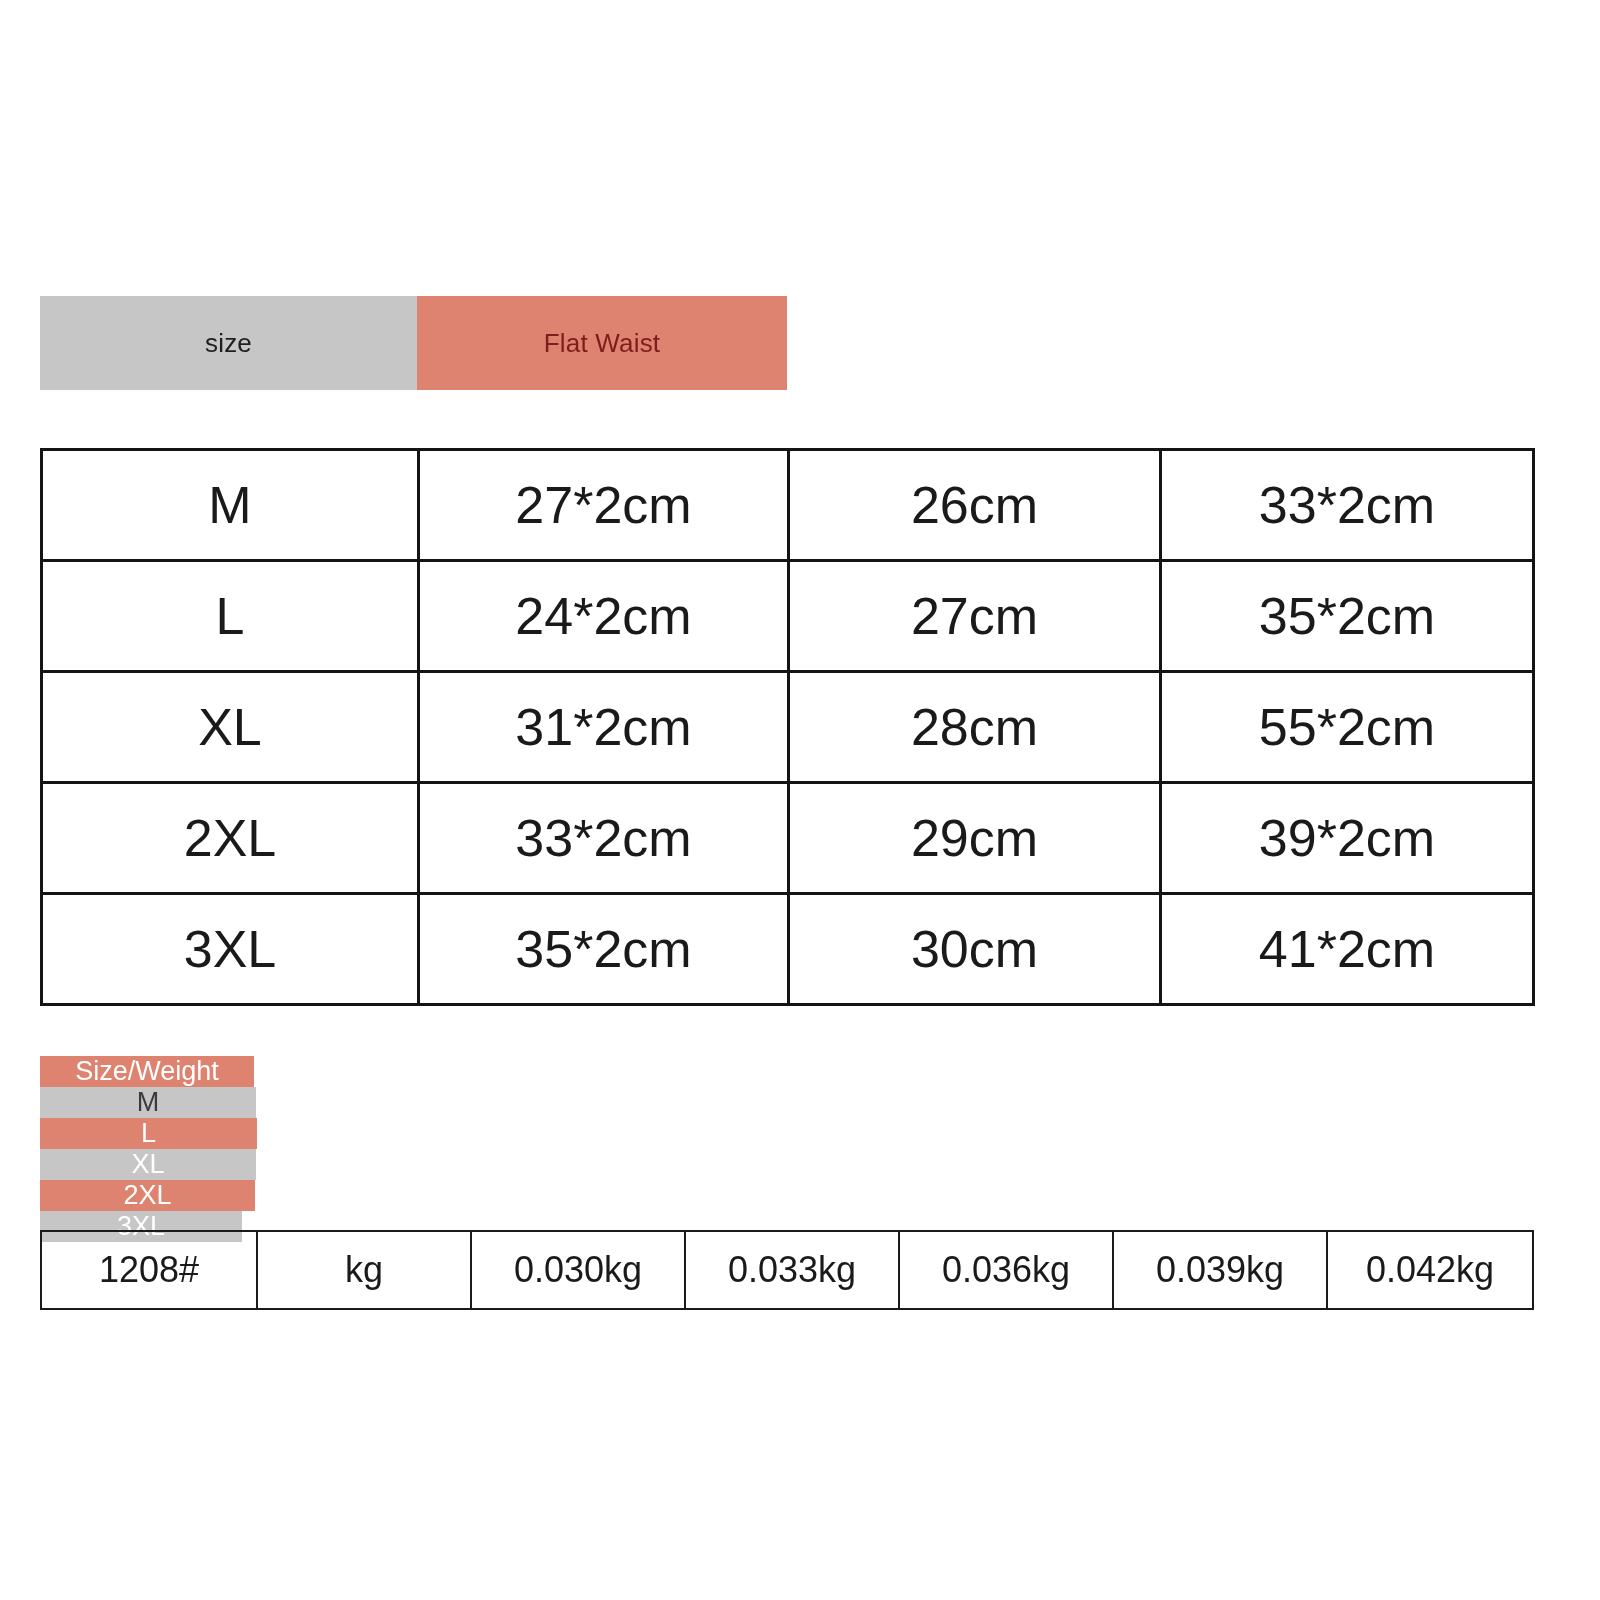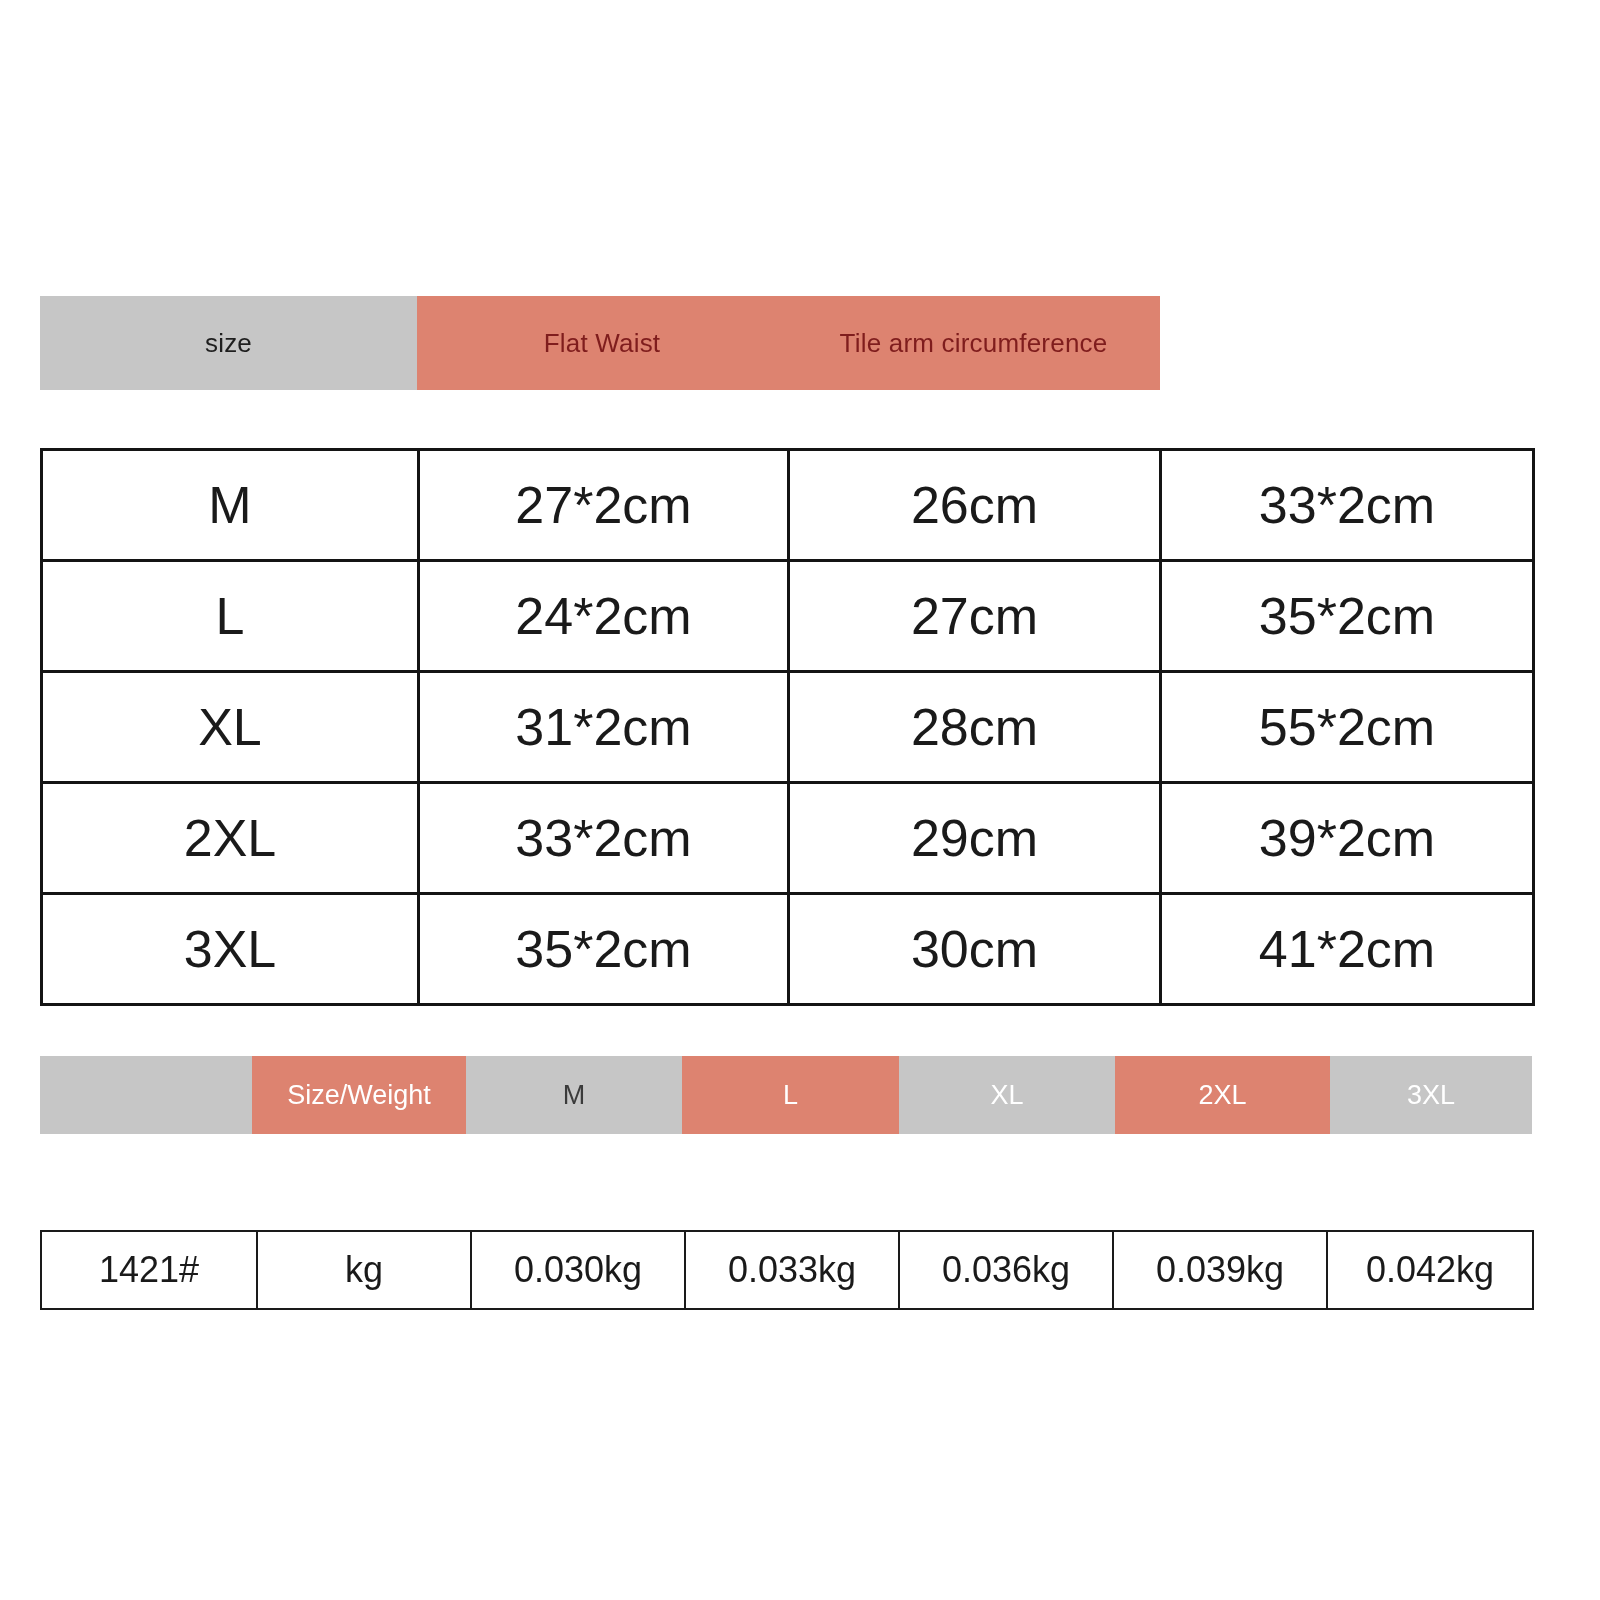--- a/index.html
+++ b/index.html
@@ -79,21 +79,21 @@
   .size-table col.c3 { width: 373px; }
 
   
   .weight-bar {
     position: absolute;
     left: 40px;
     top: 1048px;
     width: 1492px;
     height: 78px;
     display: flex;
-    flex-direction: row;
+    flex-direction: column;
   }
   .wb-cell {
     display: flex;
     align-items: center;
     justify-content: center;
     font-size: 27px;
   }
   .wb-cell.grey { background: #c6c6c6; color: #ffffff; }
   .wb-cell.grey.dark { color: #3b3b3b; }
   .wb-cell.salmon { background: #dd8370; color: #ffffff; }
@@ -135,23 +135,20 @@
 <body>
 
 <div class="sheet">
 
   <div class="header-bar">
     <div class="header-cell grey hc-0">
       <span>size</span>
     </div>
     <div class="header-cell salmon hc-1">
       <span>Flat Waist</span>
-    </div>
-    <div class="header-cell salmon hc-3">
-      <span>Tile arm circumference</span>
     </div>
   </div>
 
   <table class="size-table">
     <colgroup>
       <col class="c0">
         <col class="c1">
         <col class="c2">
         <col class="c3">
     </colgroup>
@@ -218,21 +215,21 @@
       <col class="w0">
         <col class="w1">
         <col class="w2">
         <col class="w3">
       <col class="w4">
         <col class="w5">
         <col class="w6">
     </colgroup>
     <tbody>
       <tr>
-        <td>1421#</td>
+        <td>1208#</td>
         <td>kg</td>
         <td>0.030kg</td>
         <td>0.033kg</td>
         <td>0.036kg</td>
         <td>0.039kg</td>
         <td>0.042kg</td>
       </tr>
     </tbody>
   </table>
 

